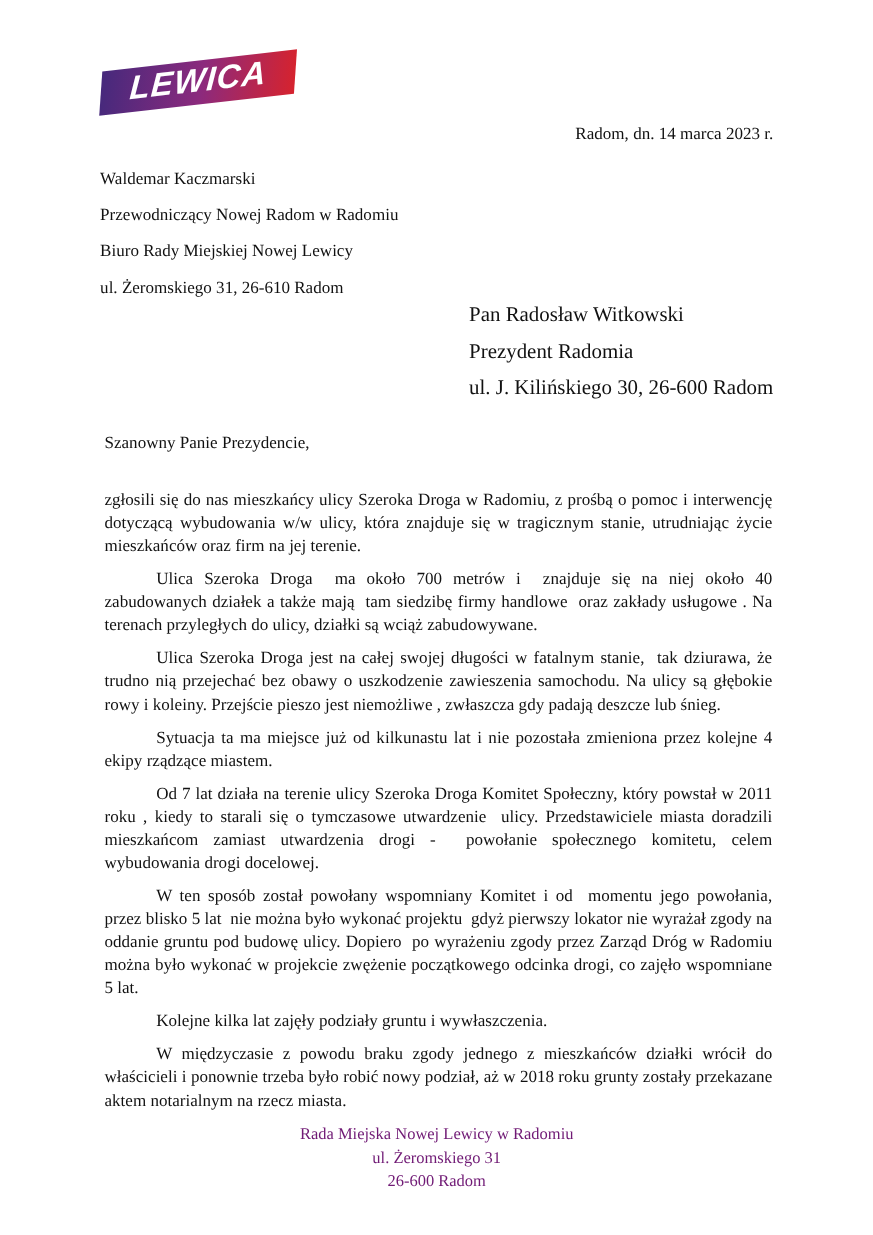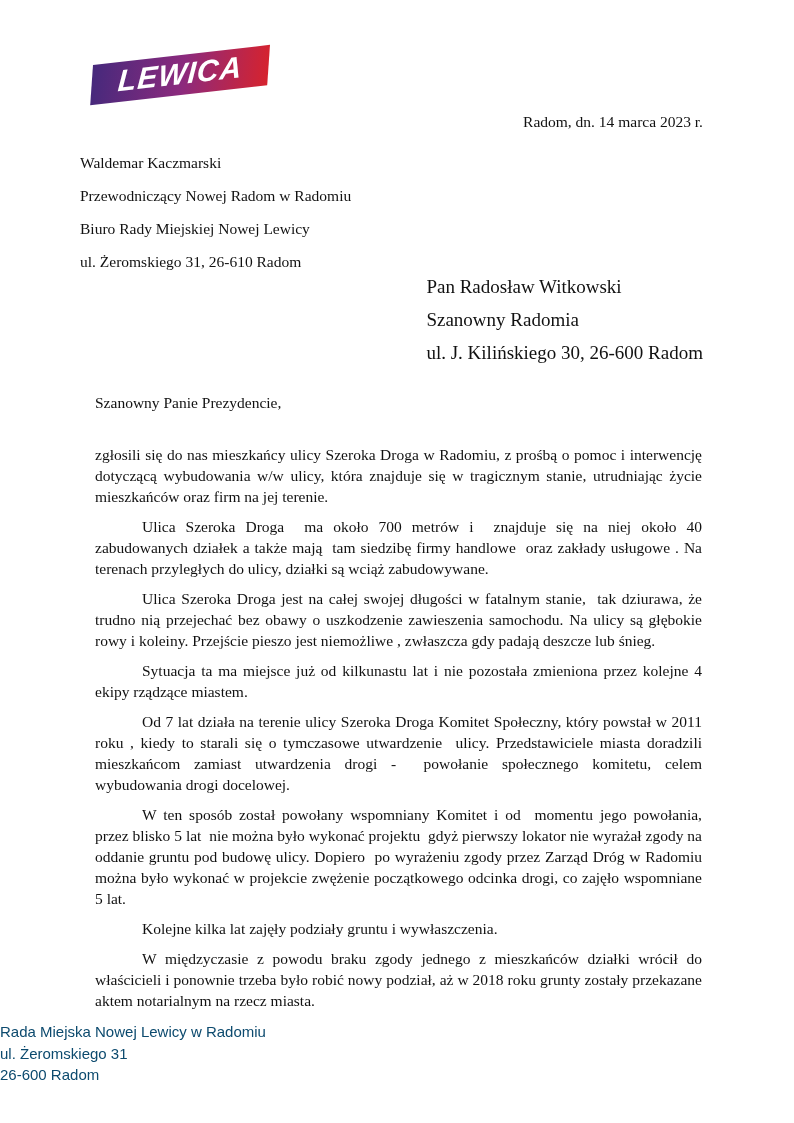--- a/index.html
+++ b/index.html
@@ -42,21 +42,21 @@
   .date-line {
     position: absolute;
     top: 113px;
     right: 91px;
     font-size: 15.5px;
     text-align: left;
   }
   .sender-block {
     position: absolute;
     top: 146px;
-    left: 80px;
+    left: 91px;
     font-size: 15.5px;
     line-height: 33px;
   }
   .recipient-block {
     position: absolute;
     top: 270px;
     right: 91px;
     font-size: 19px;
     line-height: 33px;
     text-align: left;
@@ -83,24 +83,25 @@
     white-space: pre-wrap;
   }
   .letter-body p.indent { text-indent: 47px; }
 
   
   .footer {
     position: absolute;
     top: 1021px;
     left: 0;
     width: 100%;
-    font-family: Liberation Sans, sans-serif;
+    text-align: center;
+    font-family: Liberation Serif, serif;
     font-size: 15px;
     line-height: 21.5px;
-    color: #0c4a6e;
+    color: #701a75;
   }
 </style>
 </head>
 <body>
 
 <div class="page">
 
   <div class="logo" style="background: linear-gradient(93deg, rgb(70, 41, 124) 0%, rgb(140, 42, 125) 52%, rgb(214, 35, 46) 100%);">
     <span class="logo-text" style="color: rgb(255, 255, 255);">LEWICA</span>
   </div>
@@ -109,21 +110,21 @@
 
   <div class="sender-block">
     <div>Waldemar Kaczmarski</div>
     <div>Przewodniczący Nowej Radom w Radomiu</div>
     <div>Biuro Rady Miejskiej Nowej Lewicy</div>
     <div>ul. Żeromskiego 31, 26-610 Radom</div>
   </div>
 
   <div class="recipient-block">
     <div>Pan Radosław Witkowski</div>
-    <div>Szanowny Radomia</div>
+    <div>Prezydent Radomia</div>
     <div>ul. J. Kilińskiego 30, 26-600 Radom</div>
   </div>
 
   <div class="salutation">Szanowny Panie Prezydencie,</div>
 
   <div class="letter-body">
     <p>zgłosili się do nas mieszkańcy ulicy Szeroka Droga w Radomiu, z prośbą o pomoc i interwencję dotyczącą wybudowania w/w ulicy, która znajduje się w tragicznym stanie, utrudniając życie mieszkańców oraz firm na jej terenie.</p>
     <p class="indent">Ulica Szeroka Droga  ma około 700 metrów i  znajduje się na niej około 40 zabudowanych działek a także mają  tam siedzibę firmy handlowe  oraz zakłady usługowe . Na terenach przyległych do ulicy, działki są wciąż zabudowywane.</p>
     <p class="indent">Ulica Szeroka Droga jest na całej swojej długości w fatalnym stanie,  tak dziurawa, że trudno nią przejechać bez obawy o uszkodzenie zawieszenia samochodu. Na ulicy są głębokie rowy i koleiny. Przejście pieszo jest niemożliwe , zwłaszcza gdy padają deszcze lub śnieg.</p>
     <p class="indent">Sytuacja ta ma miejsce już od kilkunastu lat i nie pozostała zmieniona przez kolejne 4 ekipy rządzące miastem.</p>

